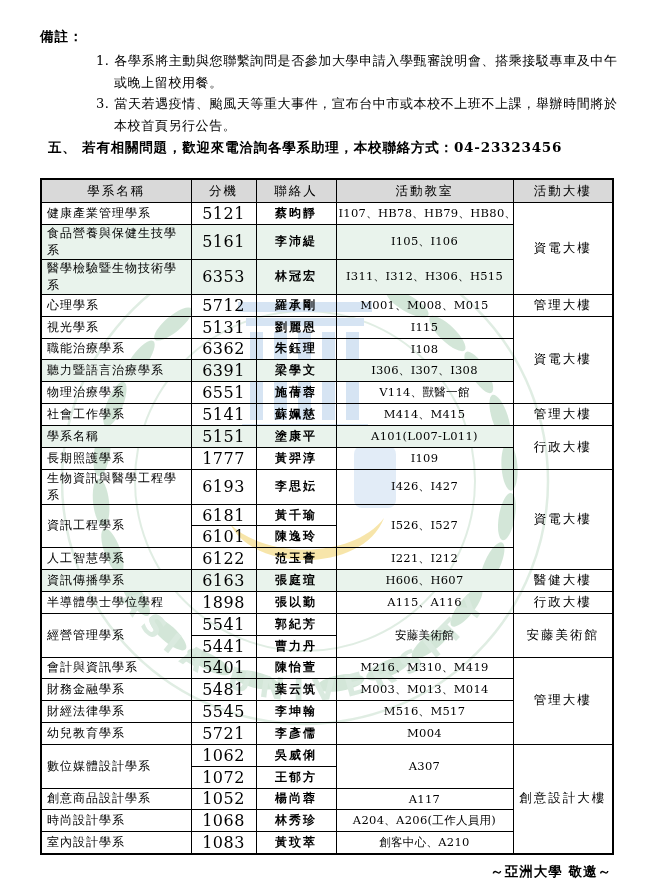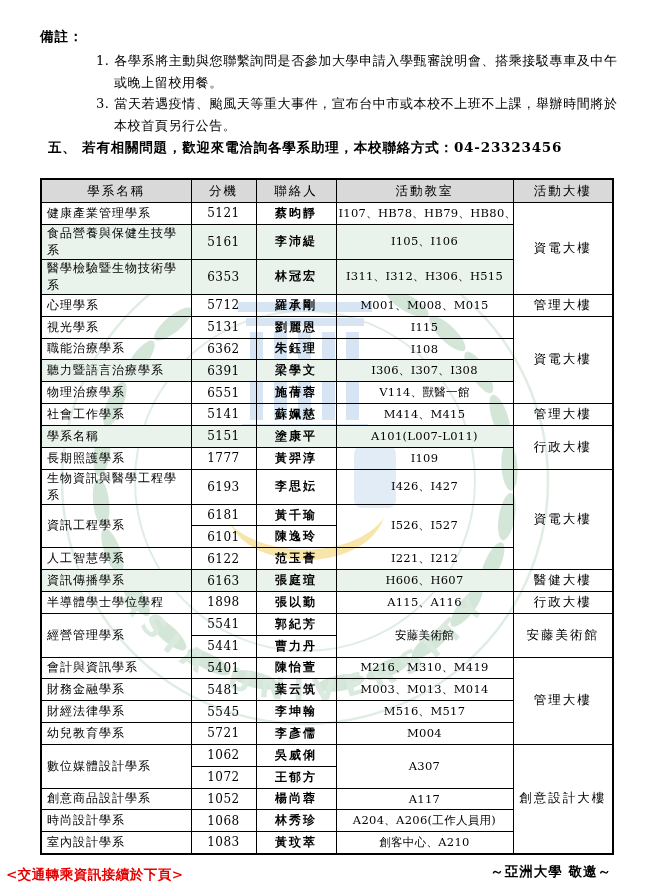--- a/index.html
+++ b/index.html
@@ -43,21 +43,21 @@
   .dept-table th,.dept-table td{
     border:1px solid #000;padding:0 2px;text-align:center;
     font-size:12px;overflow:hidden;
   }
   .dept-table thead th{
     background:var(--header-bg);font-weight:normal;font-size:12.5px;
     height:22px;letter-spacing:2px;
   }
   .dept-table tbody tr{height:21.85px;border-radius:6px;}
   td.dept{text-align:left;padding-left:5px;font-size:12px;letter-spacing:1px;}
-  td.ext{font-size:12px;letter-spacing:0.5px;}
+  td.ext{font-size:16px;letter-spacing:0.5px;}
   td.contact{font-size:12px;letter-spacing:2px;font-weight:bold;}
   td.rooms{font-size:11.5px;white-space:nowrap;letter-spacing:0.3px;}
   td.building{font-size:12.5px;letter-spacing:2px;}
   tr.shaded td:not(.building){background:var(--shade);}
   .signoff{
     position:absolute;right:40px;top:846px;
     font-size:13.5px;font-weight:bold;letter-spacing:1px;margin-top:17px;
   }
   .next-page-note{
     position:absolute;left:6px;top:866px;
@@ -312,15 +312,14 @@
             <td class="dept">室內設計學系</td>
             <td class="ext">1083</td>
             <td class="contact">黃玟萃</td>
             <td class="rooms">創客中心、A210</td>
           </tr>
         </tbody>
     </table>
   </div>
 
   <div class="signoff">～亞洲大學 敬邀～</div>
-  <div class="next-page-note">&lt;交通轉乘資訊接續於下頁&gt;</div>
 
 </div>
 
 </body></html>

